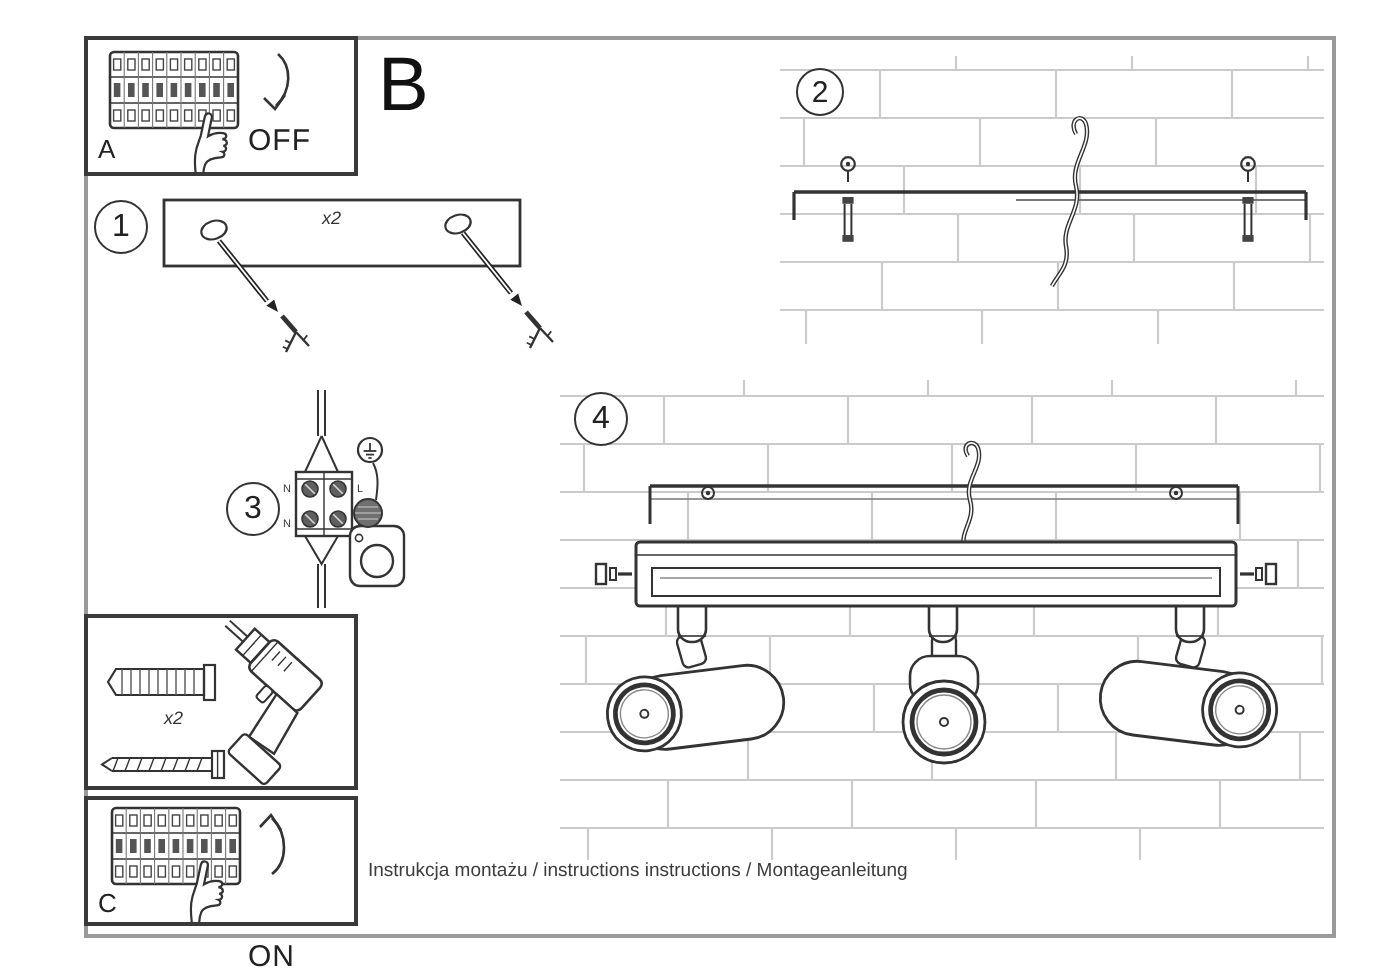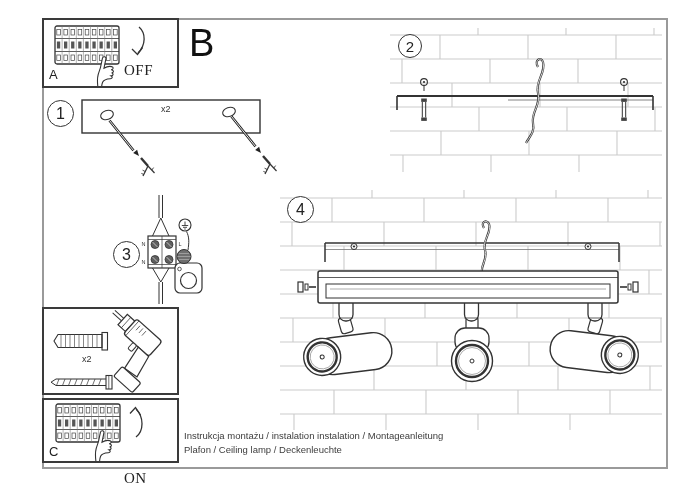--- a/index.html
+++ b/index.html
@@ -7,22 +7,22 @@
          font-family:"Liberation Sans",sans-serif;color:#222;}
   .abs{position:absolute;}
   .frame{position:absolute;left:42px;top:18px;width:626px;height:451px;
          border:2px solid #9a9a9a;box-sizing:border-box;}
   .box{position:absolute;border:2px solid #3a3a3a;background:#fff;box-sizing:border-box;}
   .badge{position:absolute;border:1.5px solid #333;border-radius:50%;background:#fff;
          display:flex;align-items:center;justify-content:center;font-size:15px;color:#222;
          box-sizing:border-box;}
   .biglet{position:absolute;font-size:38px;color:#111;line-height:1;}
   .cap{position:absolute;font-size:13px;color:#222;}
-  .act{position:absolute;font-size:15px;color:#222;letter-spacing:0.5px;font-family:Liberation Serif, serif;}
-  .x2{position:absolute;font-size:9px;color:#333;}
+  .act{position:absolute;font-size:15px;color:#222;letter-spacing:0.5px;}
+  .x2{position:absolute;font-style:italic;font-size:9px;color:#333;}
   .footer{position:absolute;left:184px;top:429px;font-size:9.5px;color:#3c3c3c;line-height:14px;}
   svg{position:absolute;left:0;top:0;}
 </style>
 </head>
 <body>
 
 <div id="sheet">
 
   <div class="frame"></div>
 
@@ -465,17 +465,16 @@
       <rect x="272" y="146" width="78" height="37" rx="18.5" stroke-width="1.4" fill="#fff"></rect>
       <circle cx="342" cy="164" r="18.5" stroke-width="1.4" fill="#fff"></circle>
       <circle cx="342" cy="164" r="14.5" stroke-width="2.4"></circle>
       <circle cx="342" cy="164" r="12" stroke="#888" stroke-width="0.7"></circle>
       <circle cx="342" cy="164" r="2" stroke-width="1"></circle>
     </g>
   </svg>
   <div class="badge" style="left:287px;top:196px;width:27px;height:27px;font-size:16px;">4</div>
 
   <div class="footer">
-    <div>Instrukcja montażu / instalation instalation / Montageanleitung</div>
-    <div>Plafon / Ceiling lamp / Deckenleuchte</div>
+    <div>Instrukcja montażu / instructions instructions / Montageanleitung</div>
   </div>
 
 </div>
 
 </body></html>

